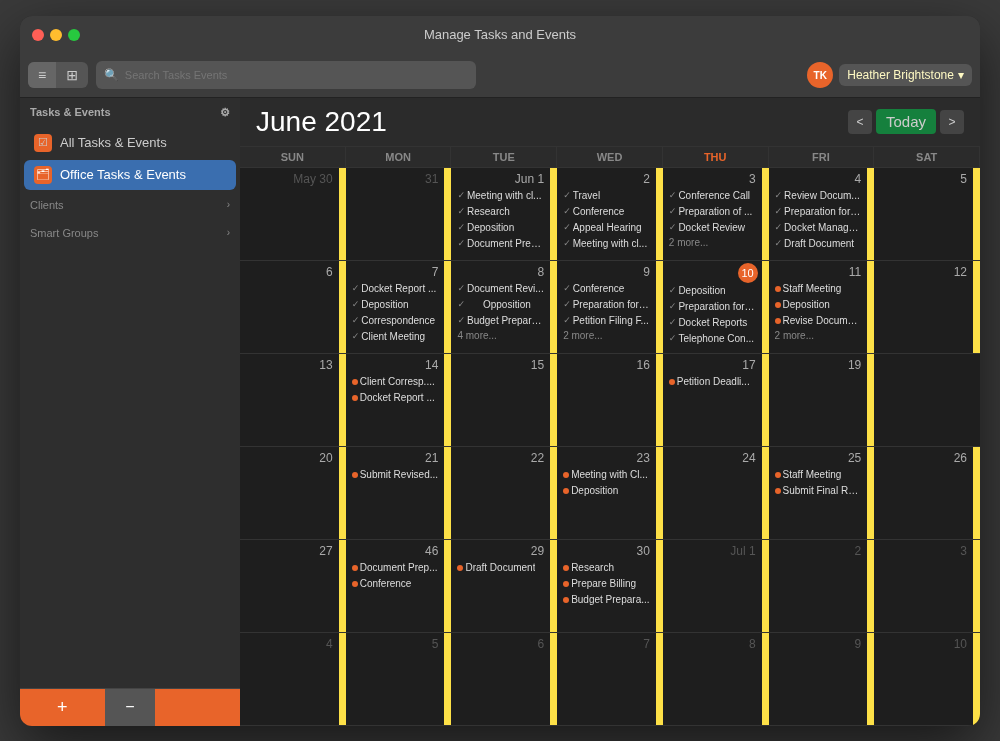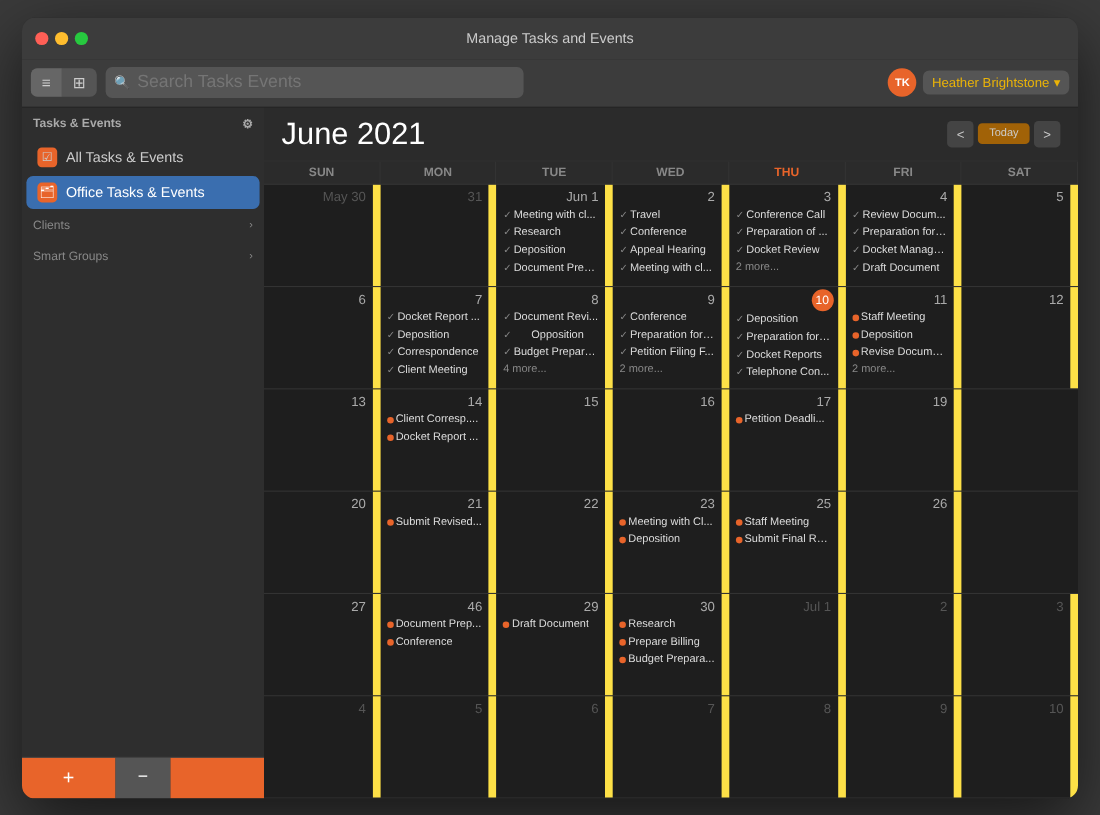--- a/index.html
+++ b/index.html
@@ -91,21 +91,21 @@
     }
     .search-icon-char {
       color: #999;
       font-size: 12px;
     }
     .search-input {
       background: transparent;
       border: none;
       outline: none;
       color: #aaa;
-      font-size: 16px;
+      font-size: 11px;
       width: 100%;
     }
     .user-area {
       display: flex;
       align-items: center;
       gap: 6px;
       margin-left: auto;
     }
     .user-avatar {
       width: 26px;
@@ -116,21 +116,21 @@
       align-items: center;
       justify-content: center;
       color: white;
       font-size: 10px;
       font-weight: bold;
     }
     .user-name-btn {
       background: #555;
       border: none;
       border-radius: 6px;
-      color: #eab308;
+      color: #fef9c3;
       font-size: 12px;
       padding: 4px 8px;
       cursor: pointer;
       display: flex;
       align-items: center;
       gap: 4px;
     }
     .main-content {
       display: flex;
       flex: 1;
@@ -252,26 +252,26 @@
       color: #ccc;
       width: 24px;
       height: 24px;
       cursor: pointer;
       display: flex;
       align-items: center;
       justify-content: center;
       font-size: 12px;
     }
     .today-btn {
-      background: #a16207;
+      background: #15803d;
       border: none;
       border-radius: 4px;
       color: #ccc;
       padding: 4px 10px;
-      font-size: 10px;
+      font-size: 15px;
       cursor: pointer;
     }
     .cal-grid {
       flex: 1;
       display: flex;
       flex-direction: column;
     }
     .day-headers {
       display: grid;
       grid-template-columns: repeat(7, 1fr);
@@ -678,20 +678,23 @@
                 <div class="event-item">
                   <span class="event-dot"></span>
                   <span style="overflow: hidden; text-overflow: ellipsis; white-space: nowrap;">Meeting with Cl...</span>
                 </div>
                 <div class="event-item">
                   <span class="event-dot"></span>
                   <span style="overflow: hidden; text-overflow: ellipsis; white-space: nowrap;">Deposition</span>
                 </div>
               </div>
               <div class="day-cell">
+                <span class="day-num">24</span>
+              </div>
+              <div class="day-cell">
                 <span class="day-num">25</span>
                 <div class="event-item">
                   <span class="event-dot"></span>
                   <span style="overflow: hidden; text-overflow: ellipsis; white-space: nowrap;">Staff Meeting</span>
                 </div>
                 <div class="event-item">
                   <span class="event-dot"></span>
                   <span style="overflow: hidden; text-overflow: ellipsis; white-space: nowrap;">Submit Final Re...</span>
                 </div>
               </div>

